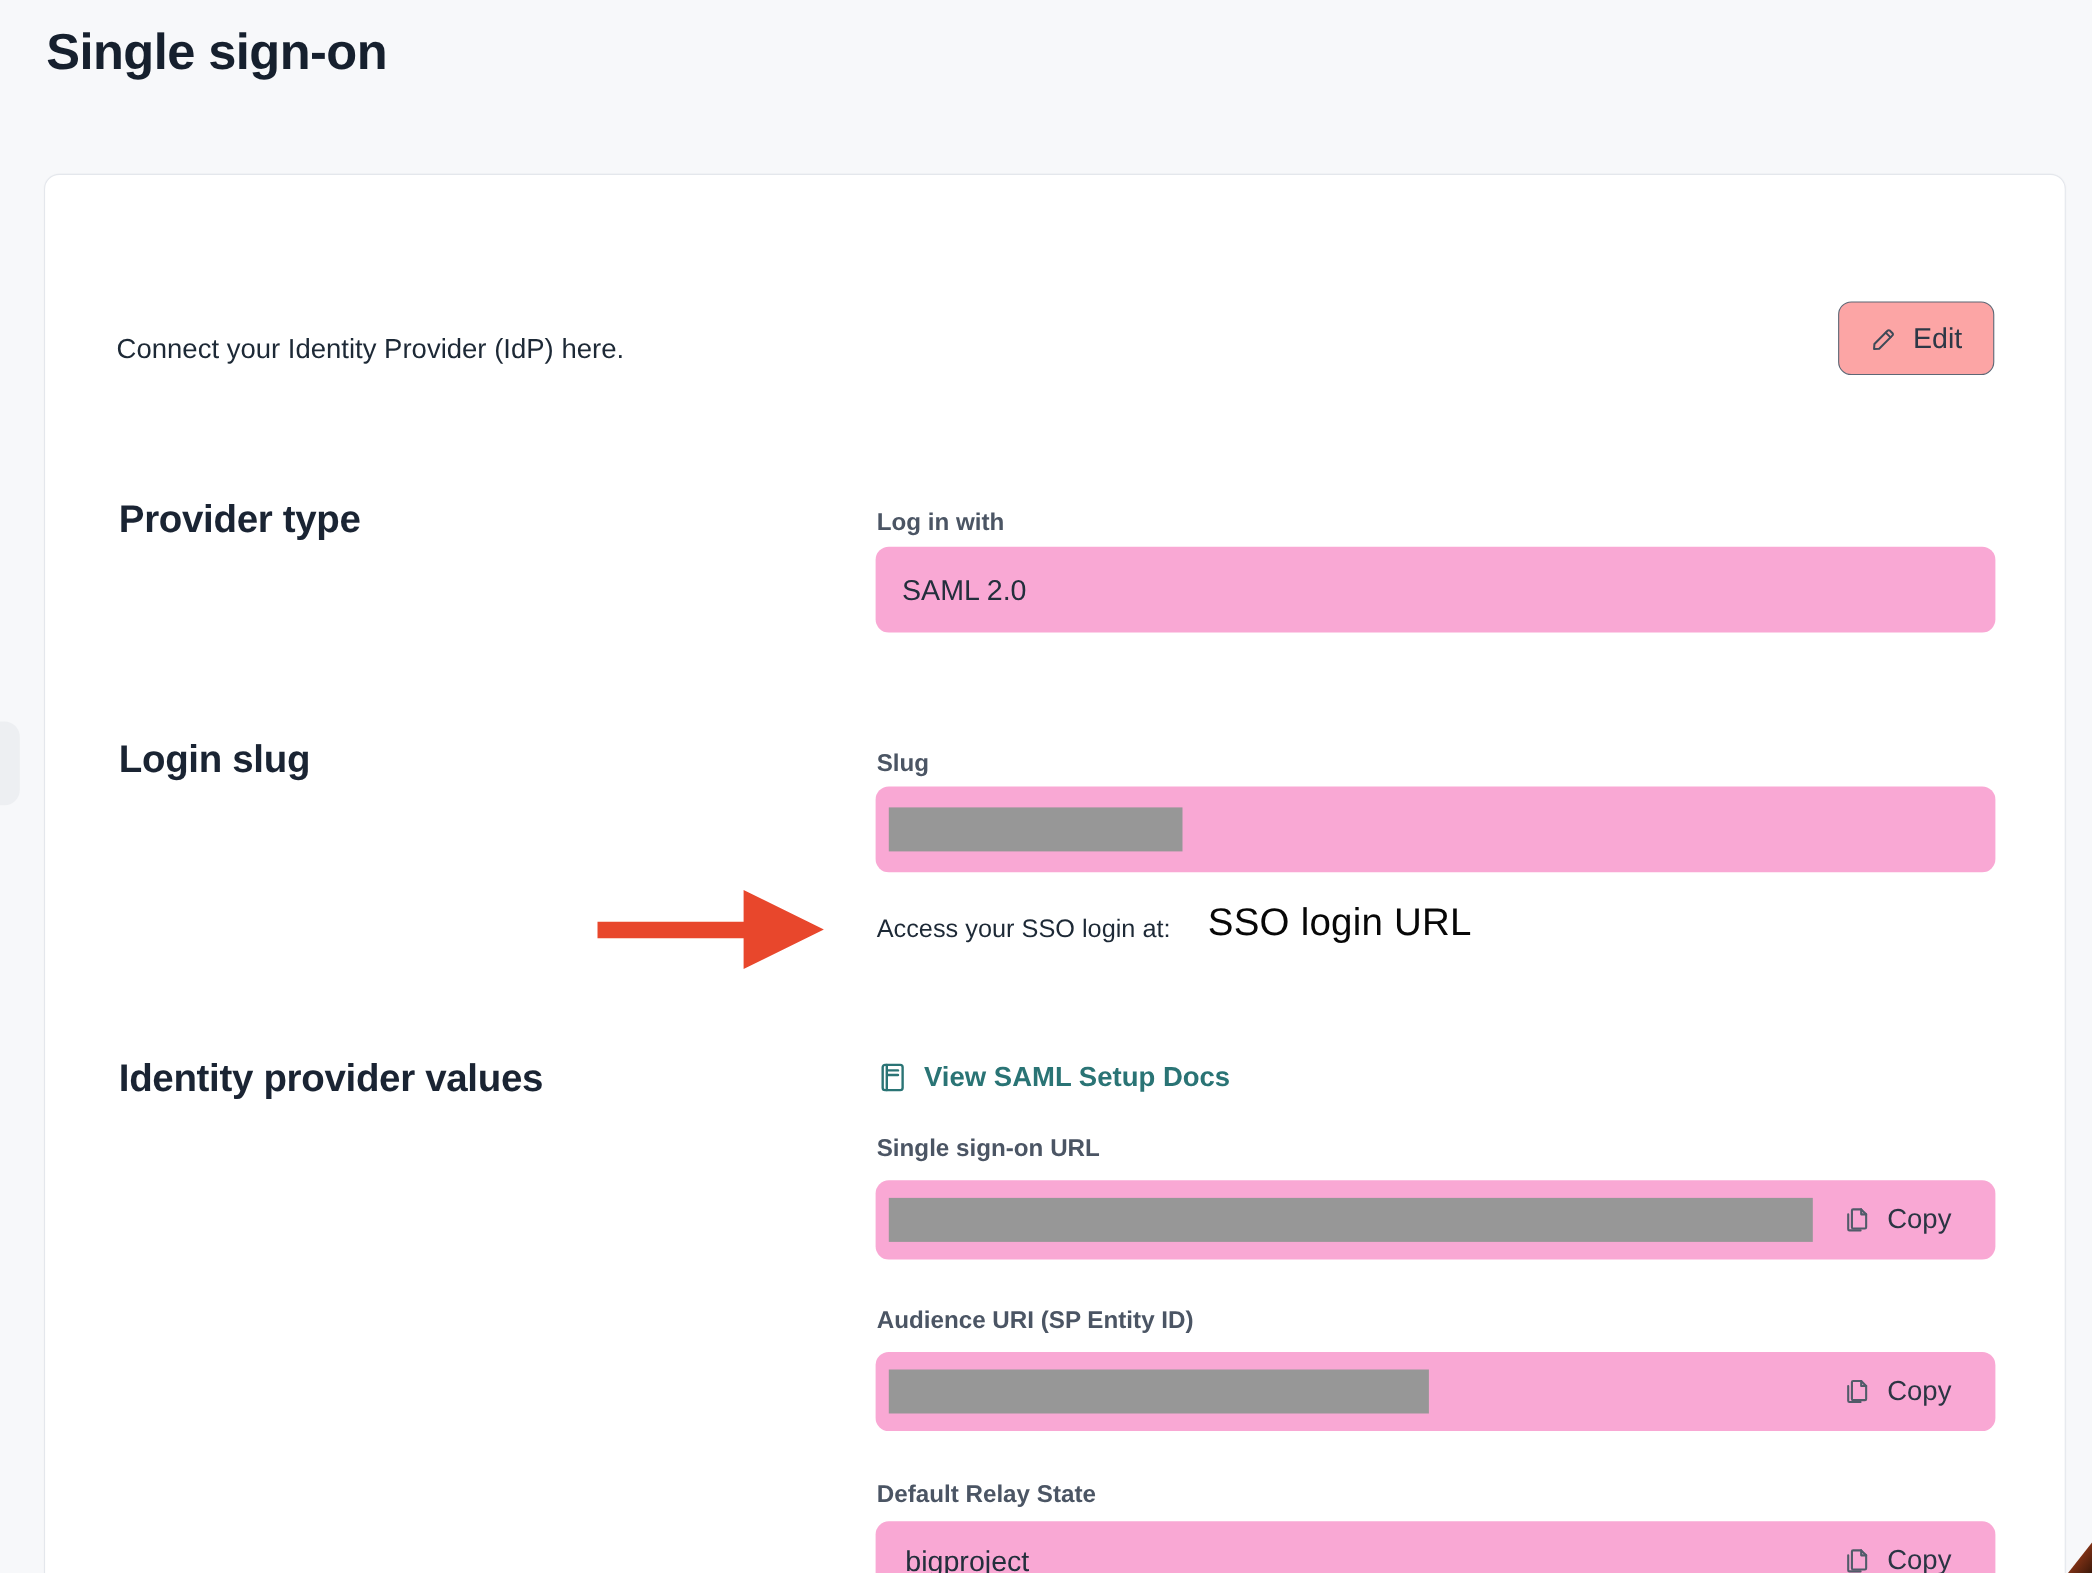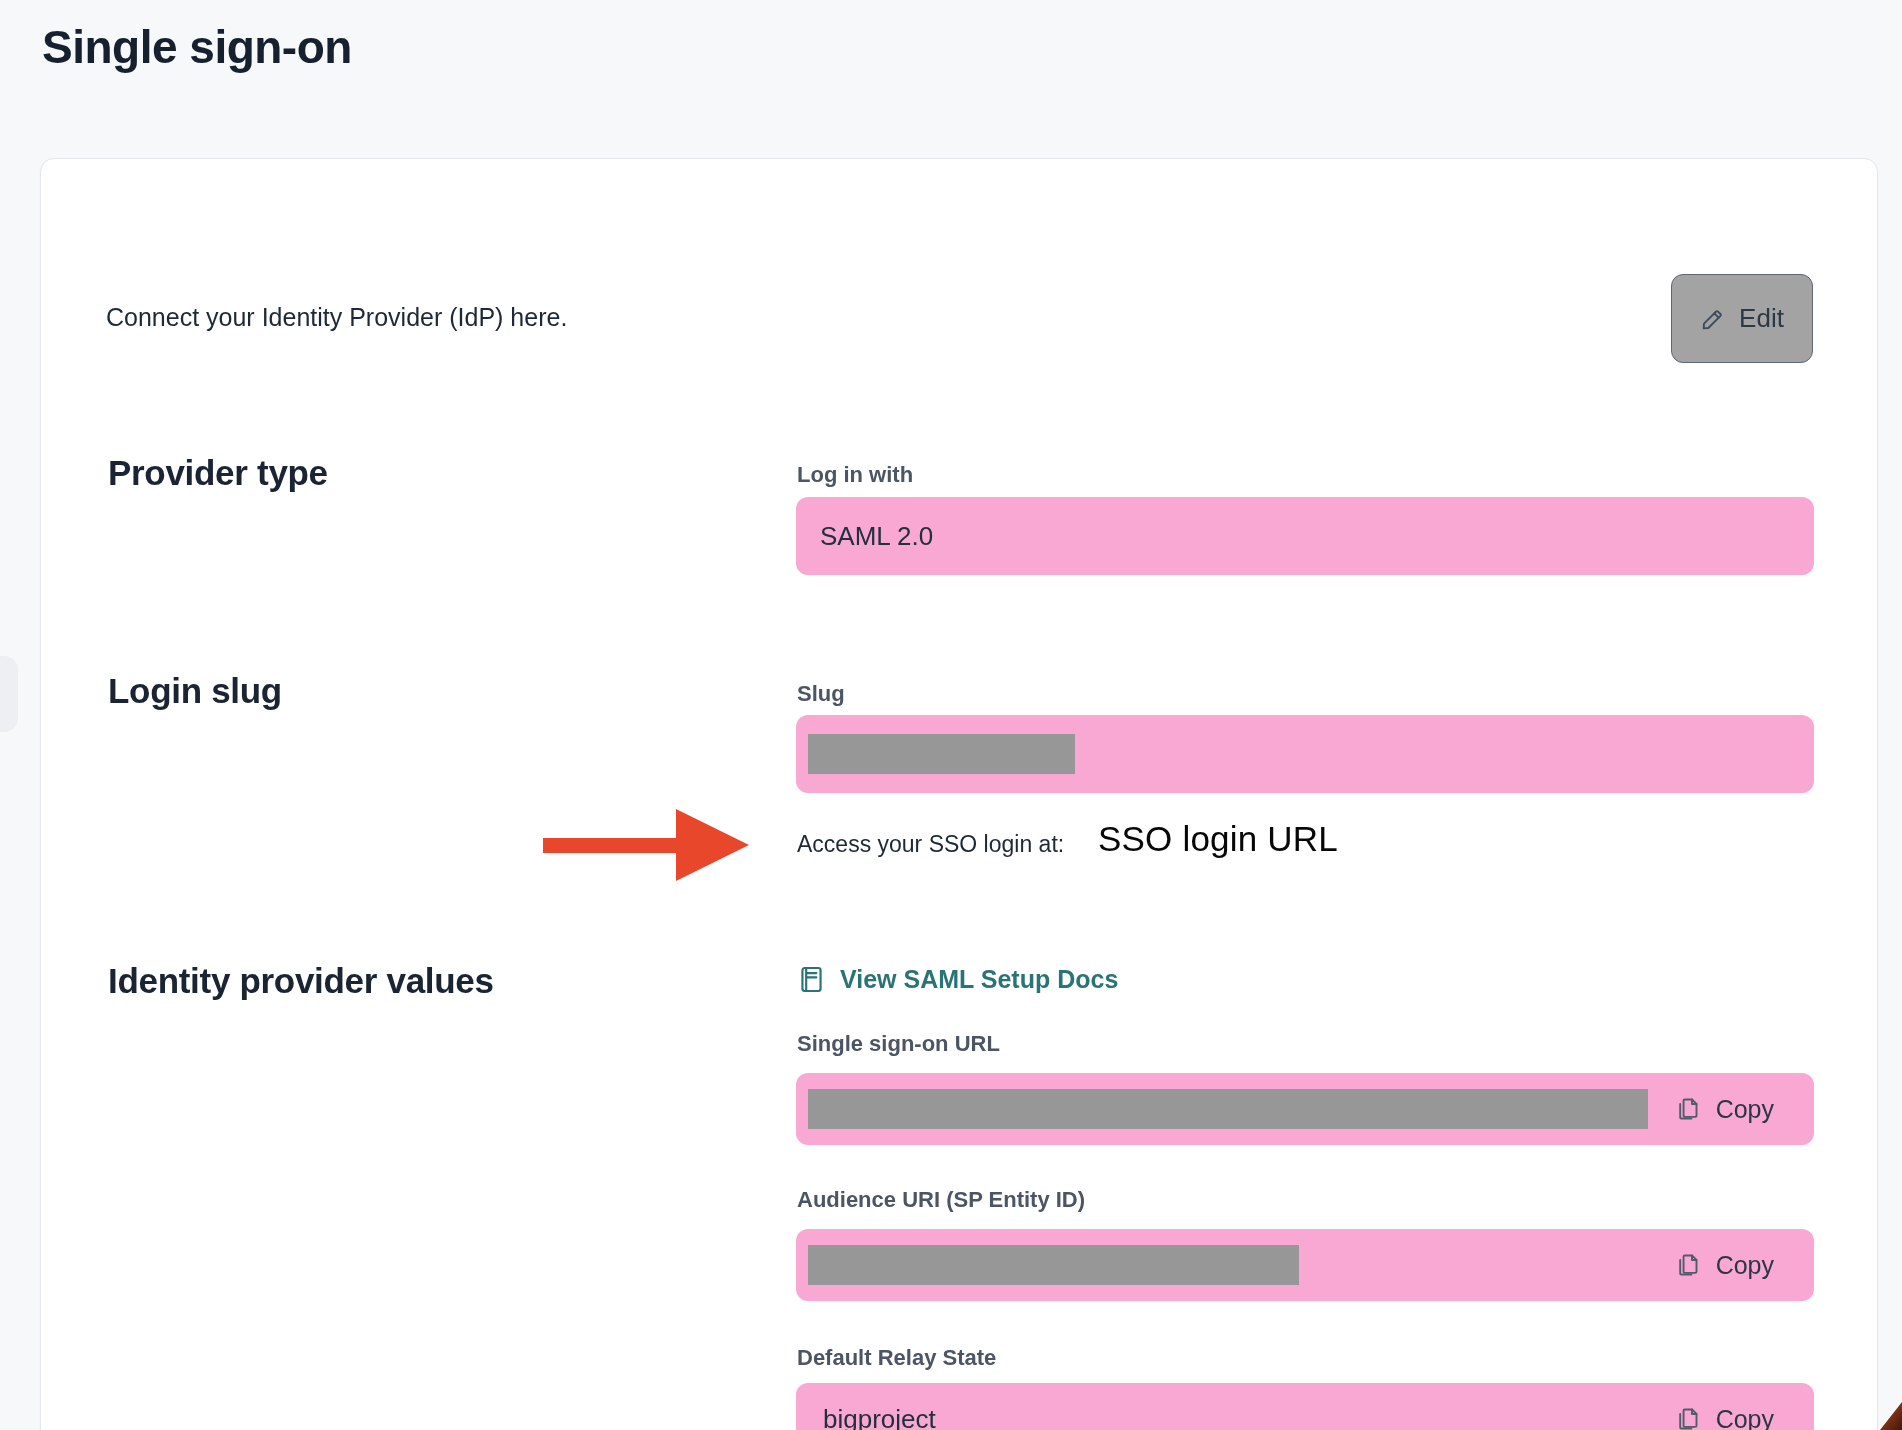--- a/index.html
+++ b/index.html
@@ -31,22 +31,22 @@
     border-radius: 14px;
     box-shadow: 0 1px 2px rgba(16,24,40,0.04);
   }
 
   .intro-text {
     left: 65px; top: 144px;
     font-size: 25px; color: #1d2936; text-align: center;
   }
 
   .edit-button {
-    left: 1630px; top: 115px; width: 142px; height: 89px;
-    background: #a3a3a3;
+    left: 1630px; top: 115px; width: 142px; height: 67px;
+    background: #fca5a5;
     border: 1.5px solid #5d6775;
     border-radius: 12px;
     display: flex; align-items: center; justify-content: center; gap: 13px;
     cursor: pointer;
   }
   .edit-button span { font-size: 26px; color: #2d3846; }
 
   .section-heading {
     font-size: 35px; font-weight: 700; color: #1a2433;
     letter-spacing: -0.3px;

